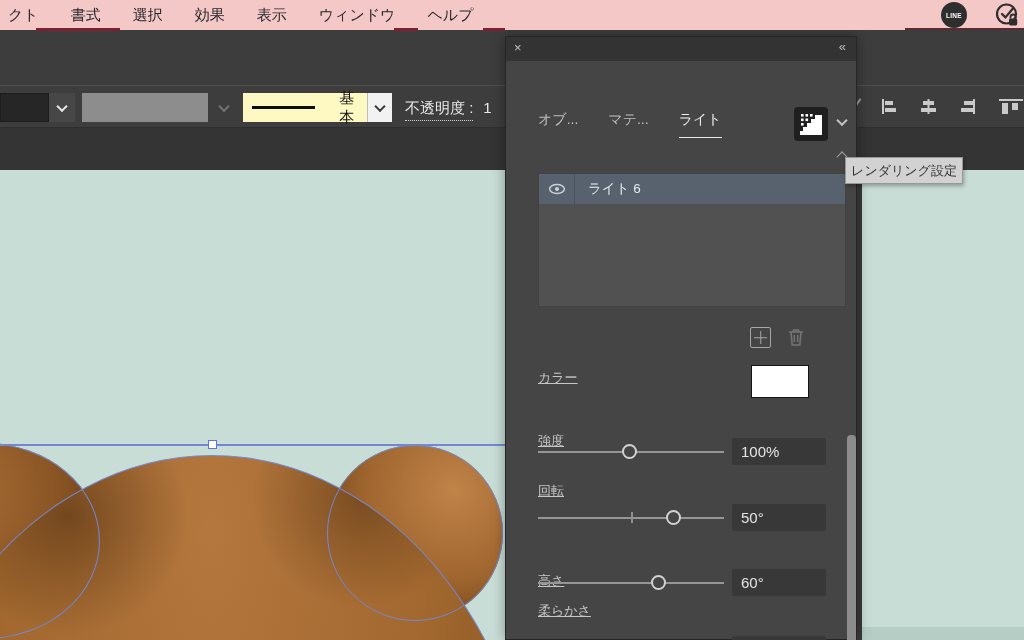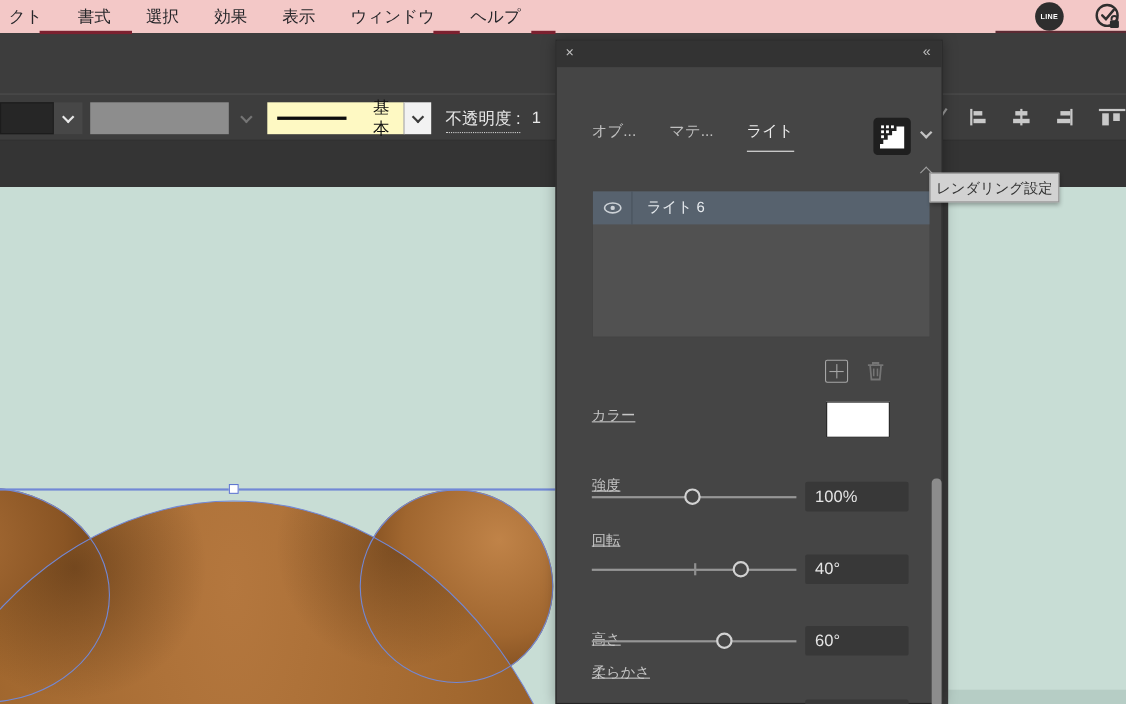--- a/index.html
+++ b/index.html
@@ -262,21 +262,21 @@
     <div class="slider-track" style="top:414px;">
       <div class="slider-knob" style="left: 49%;"></div>
     </div>
     <div class="value-box" style="top:401px;">100%</div>
 
     <span class="field-label" style="top:445px;">回転</span>
     <div class="slider-track" style="top:480px;">
       <div class="slider-tick"></div>
       <div class="slider-knob" style="left: 72.6%;"></div>
     </div>
-    <div class="value-box" style="top:467px;">40°</div>
+    <div class="value-box" style="top:467px;">50°</div>
 
     <span class="field-label" style="top:535px;">高さ</span>
     <div class="slider-track" style="top:545px;">
       <div class="slider-knob" style="left: 65%;"></div>
     </div>
     <div class="value-box" style="top:532px;">60°</div>
 
     <span class="field-label" style="top:565px;">柔らかさ</span>
 
     <div class="value-box" style="top:599px;"></div>

